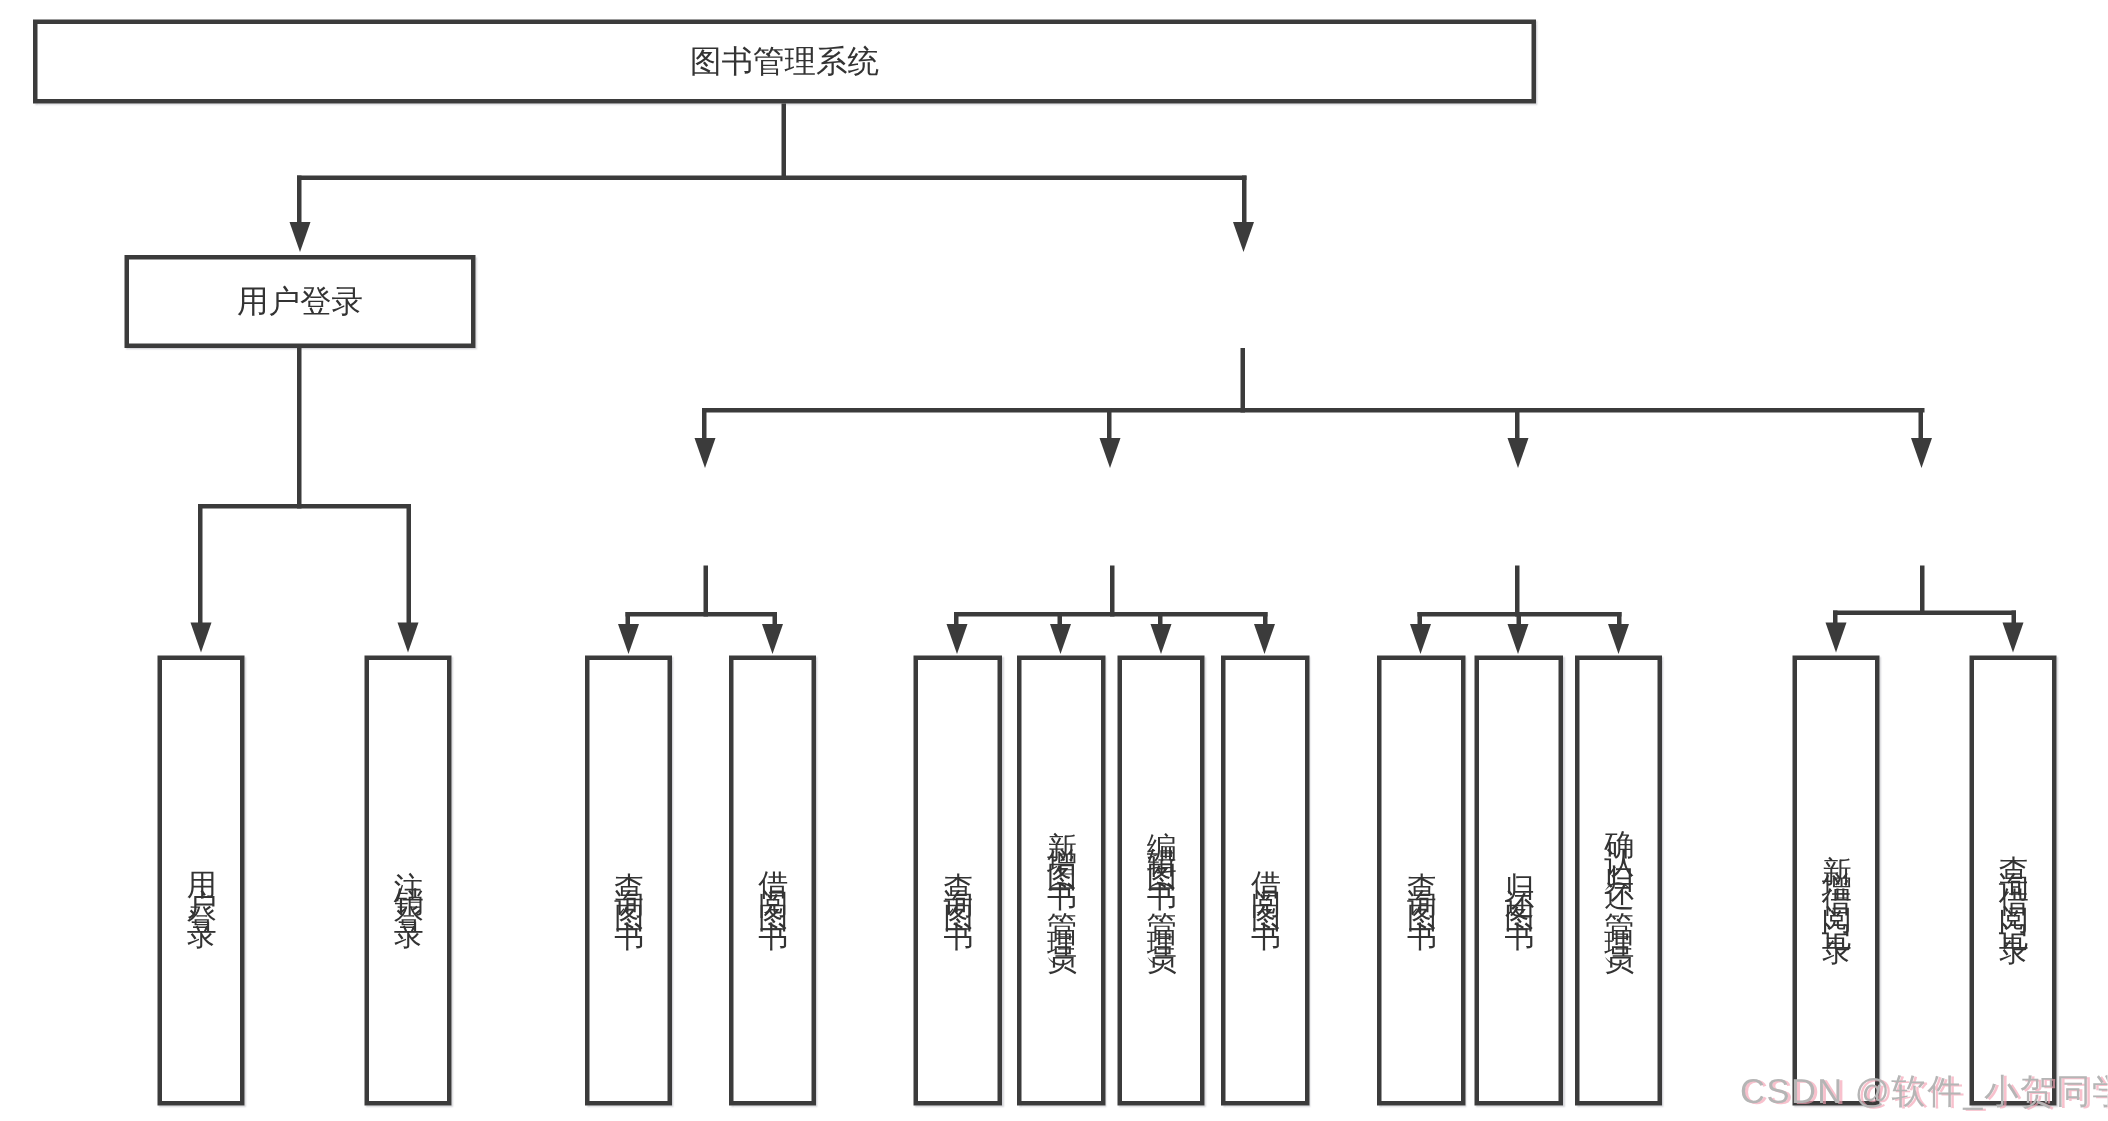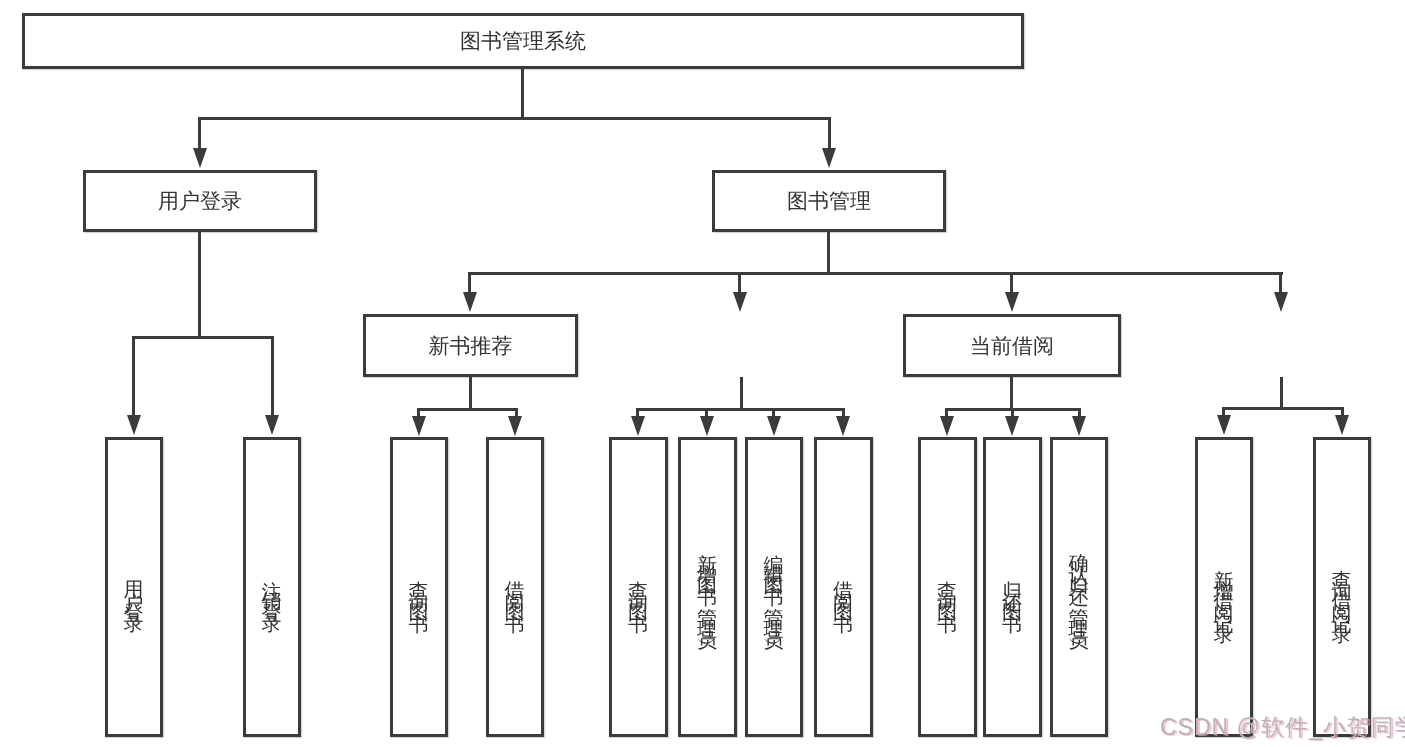--- a/index.html
+++ b/index.html
@@ -47,48 +47,39 @@
   <div class="line vline" style="left:521px;top:69px;height:51px"></div>
   <div class="line hline" style="left:198px;top:117px;width:633px"></div>
   <div class="line vline" style="left:198px;top:117px;height:33px"></div>
   <div class="arrow" style="left:193px;top:148px"></div>
   <div class="line vline" style="left:828px;top:117px;height:33px"></div>
   <div class="arrow" style="left:822px;top:148px"></div>
 
   <div class="box" style="left:83px;top:170px;width:234px;height:62px">
     <span>用户登录</span>
   </div>
-  <div class="box" style="left:712px;top:170px;width:234px;height:62px">
-    <span>图书管理</span>
-  </div>
 
   <div class="line vline" style="left:198px;top:232px;height:107px"></div>
   <div class="line hline" style="left:132px;top:336px;width:142px"></div>
   <div class="line vline" style="left:132px;top:336px;height:81px"></div>
   <div class="arrow" style="left:127px;top:415px"></div>
   <div class="line vline" style="left:271px;top:336px;height:81px"></div>
   <div class="arrow" style="left:265px;top:415px"></div>
 
   <div class="line vline" style="left:827px;top:232px;height:43px"></div>
   <div class="line hline" style="left:468px;top:272px;width:815px"></div>
   <div class="line vline" style="left:468px;top:272px;height:22px"></div>
   <div class="arrow" style="left:463px;top:292px"></div>
   <div class="line vline" style="left:738px;top:272px;height:22px"></div>
   <div class="arrow" style="left:733px;top:292px"></div>
   <div class="line vline" style="left:1010px;top:272px;height:22px"></div>
   <div class="arrow" style="left:1005px;top:292px"></div>
   <div class="line vline" style="left:1279px;top:272px;height:22px"></div>
   <div class="arrow" style="left:1274px;top:292px"></div>
 
-  <div class="box" style="left:363px;top:314px;width:215px;height:63px">
-    <span>新书推荐</span>
-  </div>
-  <div class="box" style="left:903px;top:314px;width:218px;height:63px">
-    <span>当前借阅</span>
-  </div>
 
   <div class="line vline" style="left:469px;top:377px;height:34px"></div>
   <div class="line hline" style="left:417px;top:408px;width:101px"></div>
   <div class="line vline" style="left:417px;top:408px;height:10px"></div>
   <div class="arrow" style="left:412px;top:416px"></div>
   <div class="line vline" style="left:515px;top:408px;height:10px"></div>
   <div class="arrow" style="left:508px;top:416px"></div>
 
   <div class="line vline" style="left:740px;top:377px;height:34px"></div>
   <div class="line hline" style="left:636px;top:408px;width:209px"></div>

